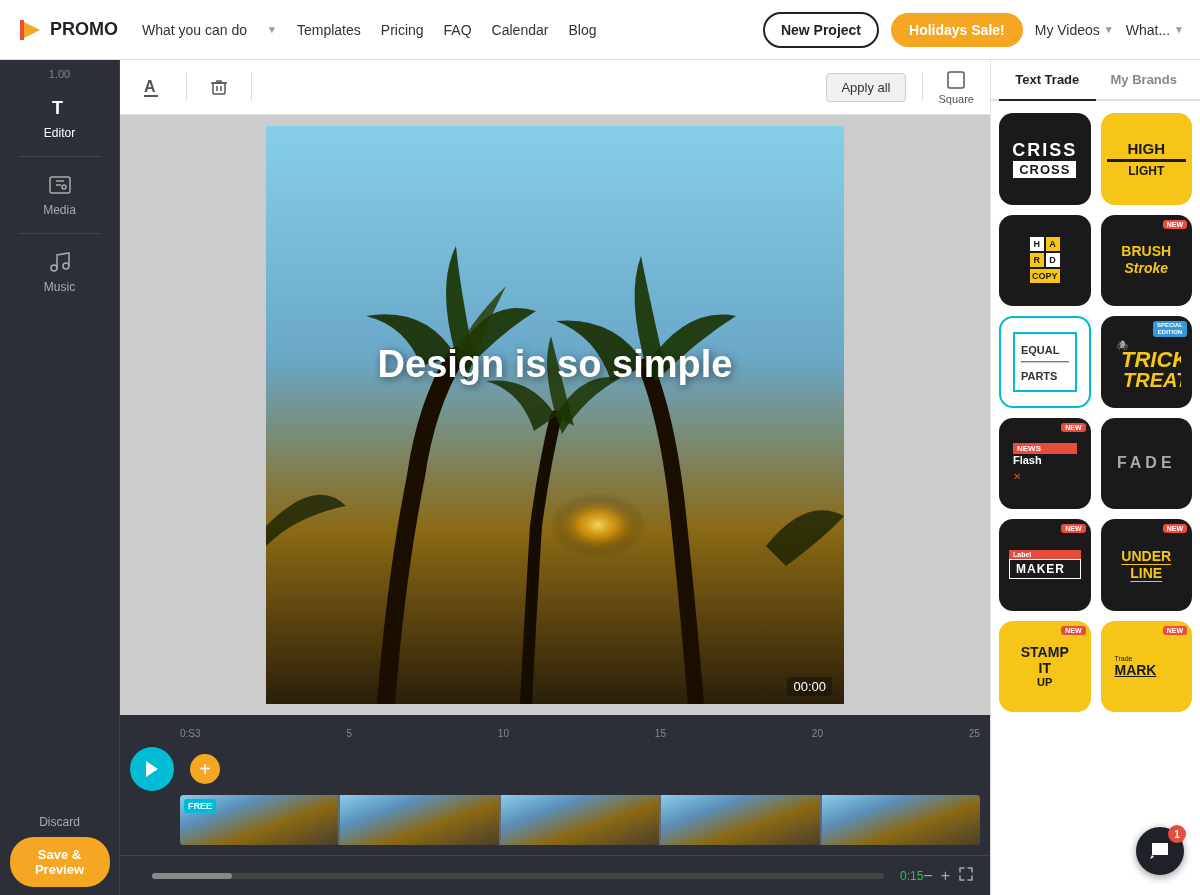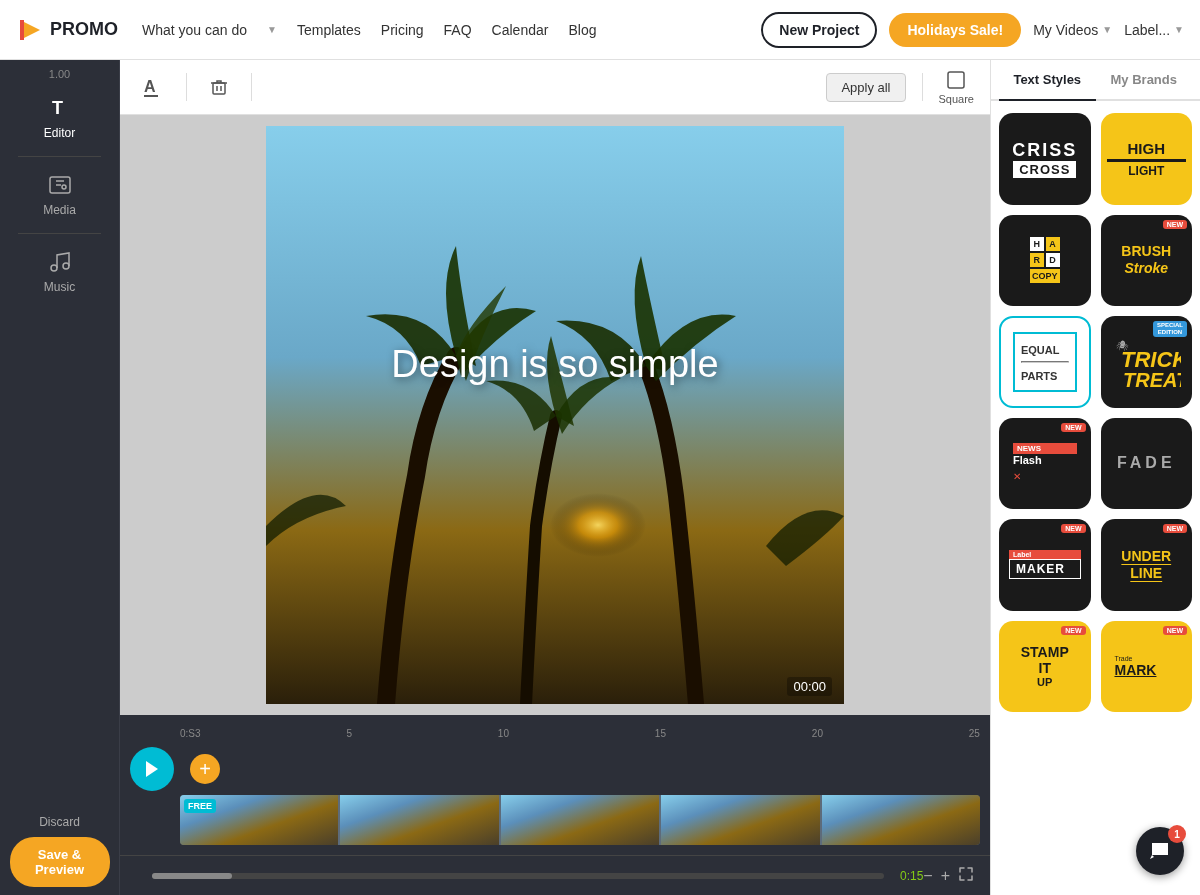--- a/index.html
+++ b/index.html
@@ -229,21 +229,21 @@
       height: 100%;
       background: linear-gradient(160deg, #87CEEB 0%, #5b8fba 30%, #8B6914 60%, #4a3f2a 100%);
       position: relative;
     }
     .video-text-overlay {
       position: absolute;
       bottom: 55%;
       left: 50%;
       transform: translateX(-50%);
       font-size: 38px;
-      font-weight: 400;
+      font-weight: 700;
       color: #fff;
       text-shadow: 2px 2px 8px rgba(0,0,0,0.5);
       white-space: nowrap;
       text-align: left;
     }
     .video-timestamp {
       position: absolute;
       bottom: 8px;
       right: 12px;
       font-size: 13px;
@@ -378,21 +378,21 @@
       position: relative;
     }
     .timeline-scroll-thumb {
       width: 80px;
       height: 6px;
       background: #888;
       border-radius: 3px;
     }
     .time-display {
       font-size: 12px;
-      color: #84cc16;
+      color: #22c55e;
     }
     .zoom-controls {
       display: flex;
       align-items: center;
       gap: 8px;
     }
     .zoom-btn {
       background: none;
       border: none;
       color: #aaa;
@@ -615,21 +615,21 @@
     <span class="nav-link">Blog</span>
   </div>
   <div class="nav-right">
     <button class="btn-new-project">New Project</button>
     <button class="btn-holidays">Holidays Sale!</button>
     <span class="btn-my-videos">
       <span>My Videos</span>
       <span style="font-size:10px;color:#999">▼</span>
     </span>
     <span class="btn-user">
-      <span>Label...</span>
+      <span>What...</span>
       <span style="font-size:10px;color:#999">▼</span>
     </span>
   </div>
 </div>
 
 <div class="main-layout">
 
   <div class="sidebar">
     <span class="sidebar-version">1.00</span>
     <div class="sidebar-item active">
@@ -782,21 +782,21 @@
             <path d="M2 2h4M2 2v4M14 2h-4M14 2v4M2 14h4M2 14v-4M14 14h-4M14 14v-4" stroke="#aaa" stroke-width="1.5" stroke-linecap="round"></path>
           </svg>
         </button>
       </div>
     </div>
 
   </div>
 
   <div class="right-panel">
     <div class="right-panel-tabs">
-      <div class="panel-tab active">Text Styles</div>
+      <div class="panel-tab active">Text Trade</div>
       <div class="panel-tab">My Brands</div>
     </div>
     <div class="panel-content">
 
       <div class="style-card sc-criss">
         <div class="style-inner criss-text">
           <span class="criss-top">CRISS</span>
           <span class="criss-bottom">CROSS</span>
         </div>
       </div>

